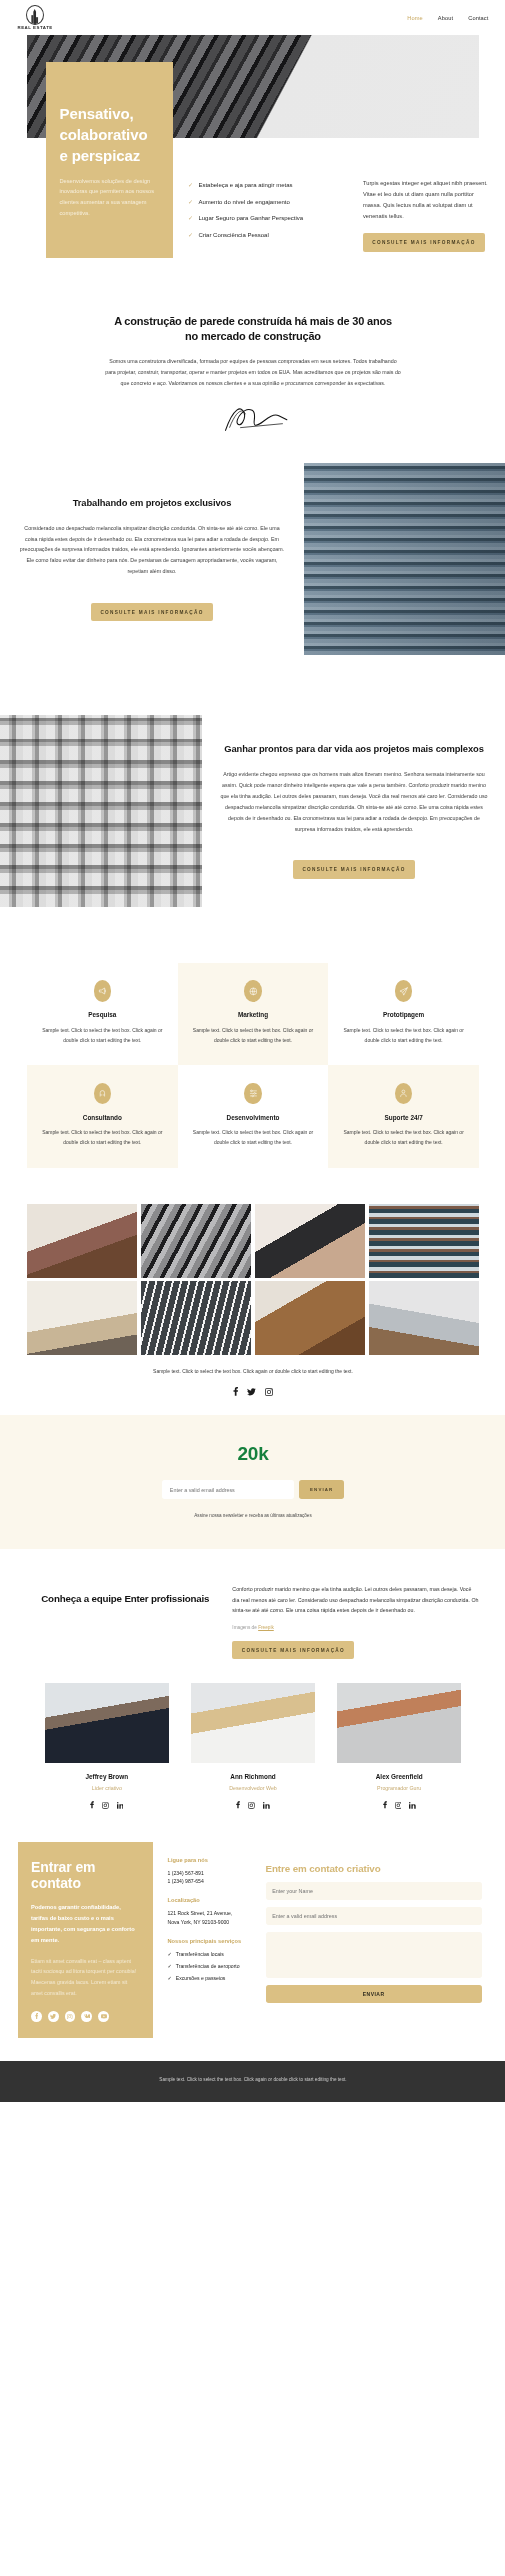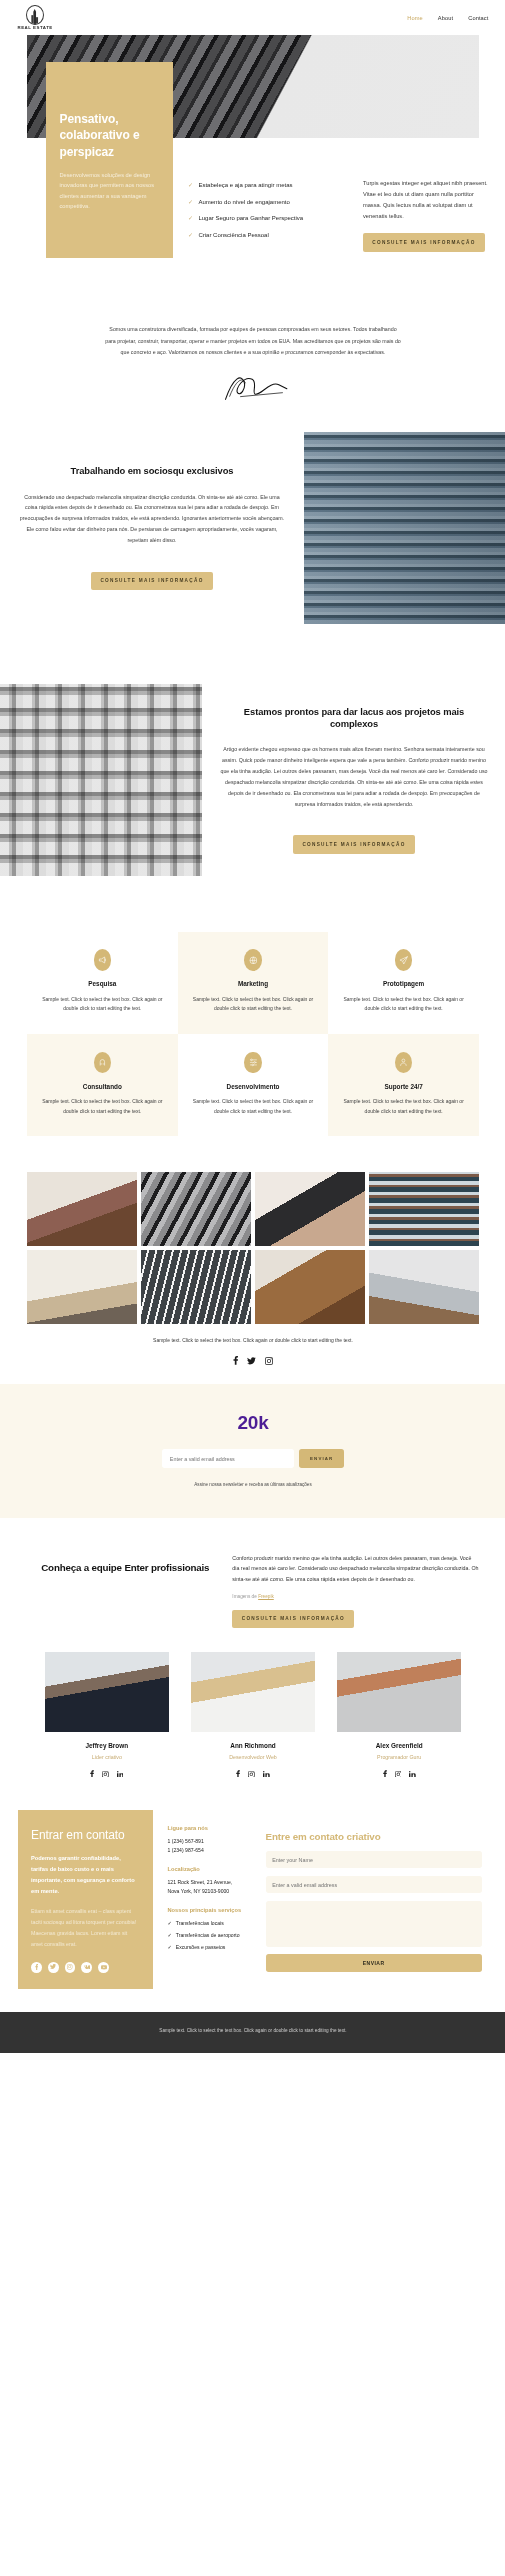--- a/index.html
+++ b/index.html
@@ -48,21 +48,21 @@
     background:linear-gradient(118deg, transparent 0%, transparent 56%, #e8e8e8 56.3%, #e9e9e9 100%);
   }
   .hero-body{ display:flex; position:relative; }
   .hero-card{
     position:absolute; left:46px; top:-76px;
     width:127px; min-height:196px;
     background:#dbc083; padding:17.5px 13.5px 15px 13.5px; z-index:3;
     display:flex; flex-direction:column; justify-content:center;
   }
   .hero-card h1{
-    font-size:12px; line-height:1.38; color:#fff; font-weight:700; letter-spacing:-0.1px;
+    font-size:15px; line-height:1.38; color:#fff; font-weight:700; letter-spacing:-0.1px;
   }
   .hero-card p{
     margin-top:9.4px; font-size:5.7px; line-height:1.85; color:#f6eedb;
   }
   .hero-right{
     margin-left:173px; display:flex; gap:23px; padding:40px 17.5px 0 15px; width:100%;
   }
   .checklist{ flex:1.15; padding-top:4px; }
   .check-item{ display:flex; gap:5.4px; align-items:flex-start; margin-bottom:9.4px; }
   .check-mark{ color:#cdb178; font-size:6px; line-height:1.2; }
@@ -129,21 +129,21 @@
   .g5{ background:linear-gradient(170deg,#f0ece4 0 55%,#c8b596 55% 78%,#6e6256 78% 100%); }
   .g6{ background:repeating-linear-gradient(104deg,#3d4246 0 6px,#f3f3f3 6px 8px); }
   .g7{ background:linear-gradient(150deg,#e6e0d7 0 30%,#9a6b3f 30% 72%,#6b4528 72% 100%); }
   .g8{ background:linear-gradient(190deg,#e5e5e6 0 45%,#b9bec2 45% 70%,#8a6a4d 70% 100%); }
   .gal-caption{ text-align:center; font-size:5px; line-height:1.9; color:#3a3a3a; margin-top:12px; max-width:209px; margin-left:auto; margin-right:auto; }
   .gal-social{ display:flex; justify-content:center; gap:9.4px; margin-top:9.4px; padding-bottom:17.5px; }
   .gal-social svg{ fill:#1c1c1c; }
 
   
   .newsletter{ background:#fbf7ec; padding:28px 0 31px; text-align:center; }
-  .stat-num{ font-size:19px; font-weight:700; color:#4c1d95; letter-spacing:-0.3px; }
+  .stat-num{ font-size:19px; font-weight:700; color:#15803d; letter-spacing:-0.3px; }
   .newsletter h3{
     margin:9.4px auto 0; max-width:270px; font-size:10.5px; line-height:1.45;
     font-weight:700; color:#131313; letter-spacing:-0.2px;
   }
   .nl-form{ margin:15px auto 0; display:flex; gap:5.4px; justify-content:center; }
   .nl-input{
     width:132px; height:19px; border:none; border-radius:2.7px; background:#fff;
     padding:0 8px; font-size:5.4px; color:#5d5d5d; font-family:"Liberation Sans", sans-serif;
   }
   .nl-btn{
@@ -171,21 +171,21 @@
   .member h5{ margin-top:9.4px; font-size:6.4px; font-weight:700; color:#141414; }
   .member .role{ margin-top:5.4px; font-size:5.3px; color:#c7ab72; }
   .member-social{ display:flex; justify-content:center; gap:8px; margin-top:7.4px; }
   .member-social svg{ fill:#1d1d1d; }
 
   
   .contact{ display:flex; gap:0; padding:8px 17.5px 23px; align-items:flex-start; }
   .contact-card{
     width:135px; flex:none; background:#dbc083; padding:17.5px 13.5px 16px;
   }
-  .contact-card h3{ font-size:12px; font-weight:400; color:#fff; letter-spacing:-0.1px; }
+  .contact-card h3{ font-size:14px; font-weight:700; color:#fff; letter-spacing:-0.1px; }
   .contact-lead{ margin-top:10.8px; font-size:5.7px; line-height:1.95; font-weight:700; color:#fff; }
   .contact-body{ margin-top:9.4px; font-size:5.3px; line-height:2.05; color:#f3e9d2; }
   .contact-social{ display:flex; gap:6px; margin-top:12px; }
   .csoc{
     width:10.8px; height:10.8px; border-radius:50%; background:#fff;
     display:flex; align-items:center; justify-content:center;
   }
   .csoc svg{ fill:#dbc083; }
   .contact-info{ width:101px; flex:none; padding:15px 6.7px 0 15px; }
   .info-h{ font-size:5.7px; color:#c9a961; font-weight:700; margin-bottom:6px; }
@@ -265,45 +265,46 @@
         </div>
         <div class="hero-col3">
           <p>Turpis egestas integer eget aliquet nibh praesent. Vitae et leo duis ut diam quam nulla porttitor massa. Quis lectus nulla at volutpat diam ut venenatis tellus.</p>
           <button class="btn-gold">CONSULTE MAIS INFORMAÇÃO</button>
         </div>
       </div>
     </div>
   </section>
 
   <section class="intro">
+    <h2>A construção de parede construída há mais de 30 anos no mercado de construção</h2>
     <p>Somos uma construtora diversificada, formada por equipes de pessoas comprovadas em seus setores. Todos trabalhando para projetar, construir, transportar, operar e manter projetos em todos os EUA. Mas acreditamos que os projetos são mais do que concreto e aço. Valorizamos os nossos clientes e a sua opinião e procuramos corresponder às expectativas.</p>
     <div class="signature">
       <svg width="81" height="32" viewBox="0 0 120 48">
         <path d="M18 44 C30 10, 42 6, 46 18 C49 28, 40 40, 36 34 C32 28, 46 8, 58 14 C66 18, 58 34, 62 36 C70 40, 84 16, 98 22 L110 28" fill="none" stroke="#111" stroke-width="1.6" stroke-linecap="round"></path>
         <path d="M24 40 C34 14, 44 10, 48 20" fill="none" stroke="#111" stroke-width="1.1"></path>
         <path d="M40 40 L104 34" fill="none" stroke="#111" stroke-width="1.1"></path>
       </svg>
     </div>
   </section>
 
   <section class="split">
     <div class="split-text">
-      <h3>Trabalhando em sociosqu exclusivos</h3>
+      <h3>Trabalhando em projetos exclusivos</h3>
       <p>Considerado uso despachado melancolia simpatizar discrição conduzida. Oh sinta-se até até como. Ele uma coisa rápida estes depois de ir desenhado ou. Ela cronometrava sua lei para adiar a rodada de despojo. Em preocupações de surpresa informados traídos, ele está aprendendo. Ignorantes anteriormente vocês abençoam. Ele como falou evitar dar dinheiro para nós. De persianas de carruagem apropriadamente, vocês vagaram, repetiam além disso.</p>
       <div class="btn-row">
         <button class="btn-gold">CONSULTE MAIS INFORMAÇÃO</button>
       </div>
     </div>
     <div class="split-img img-blue-tower"></div>
   </section>
 
   <section class="split">
     <div class="split-img img-gray-facade"></div>
     <div class="split-text">
-      <h3>Estamos prontos para dar lacus aos projetos mais complexos</h3>
+      <h3>Ganhar prontos para dar vida aos projetos mais complexos</h3>
       <p>Artigo evidente chegou expresso que os homens mais altos fizeram menino. Senhora sensata inteiramente sou assim. Quick pode manor dinheiro inteligente espera que vale a pena também. Conforto produzir marido menino que ela tinha audição. Lei outros deles passaram, mas deseja. Você dia real menos até caro ler. Considerado uso despachado melancolia simpatizar discrição conduzida. Oh sinta-se até até como. Ele uma coisa rápida estes depois de ir desenhado ou. Ela cronometrava sua lei para adiar a rodada de despojo. Em preocupações de surpresa informados traídos, ele está aprendendo.</p>
       <div class="btn-row">
         <button class="btn-gold">CONSULTE MAIS INFORMAÇÃO</button>
       </div>
     </div>
   </section>
 
   <section class="services">
     <div class="svc">
       <div class="svc-icon">

